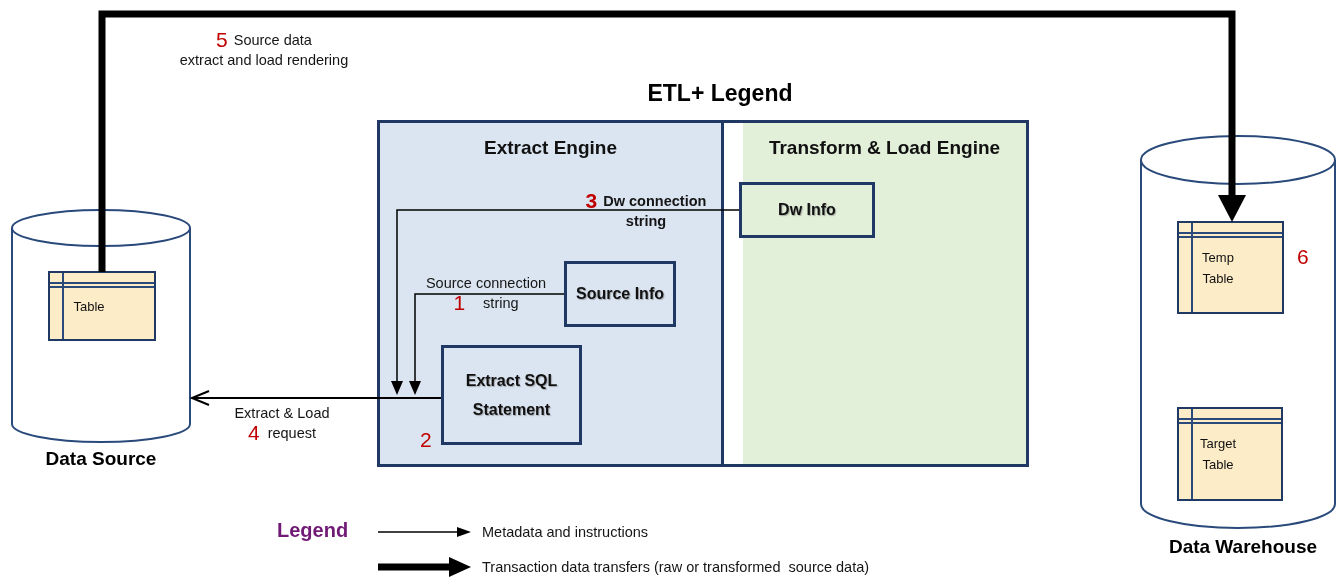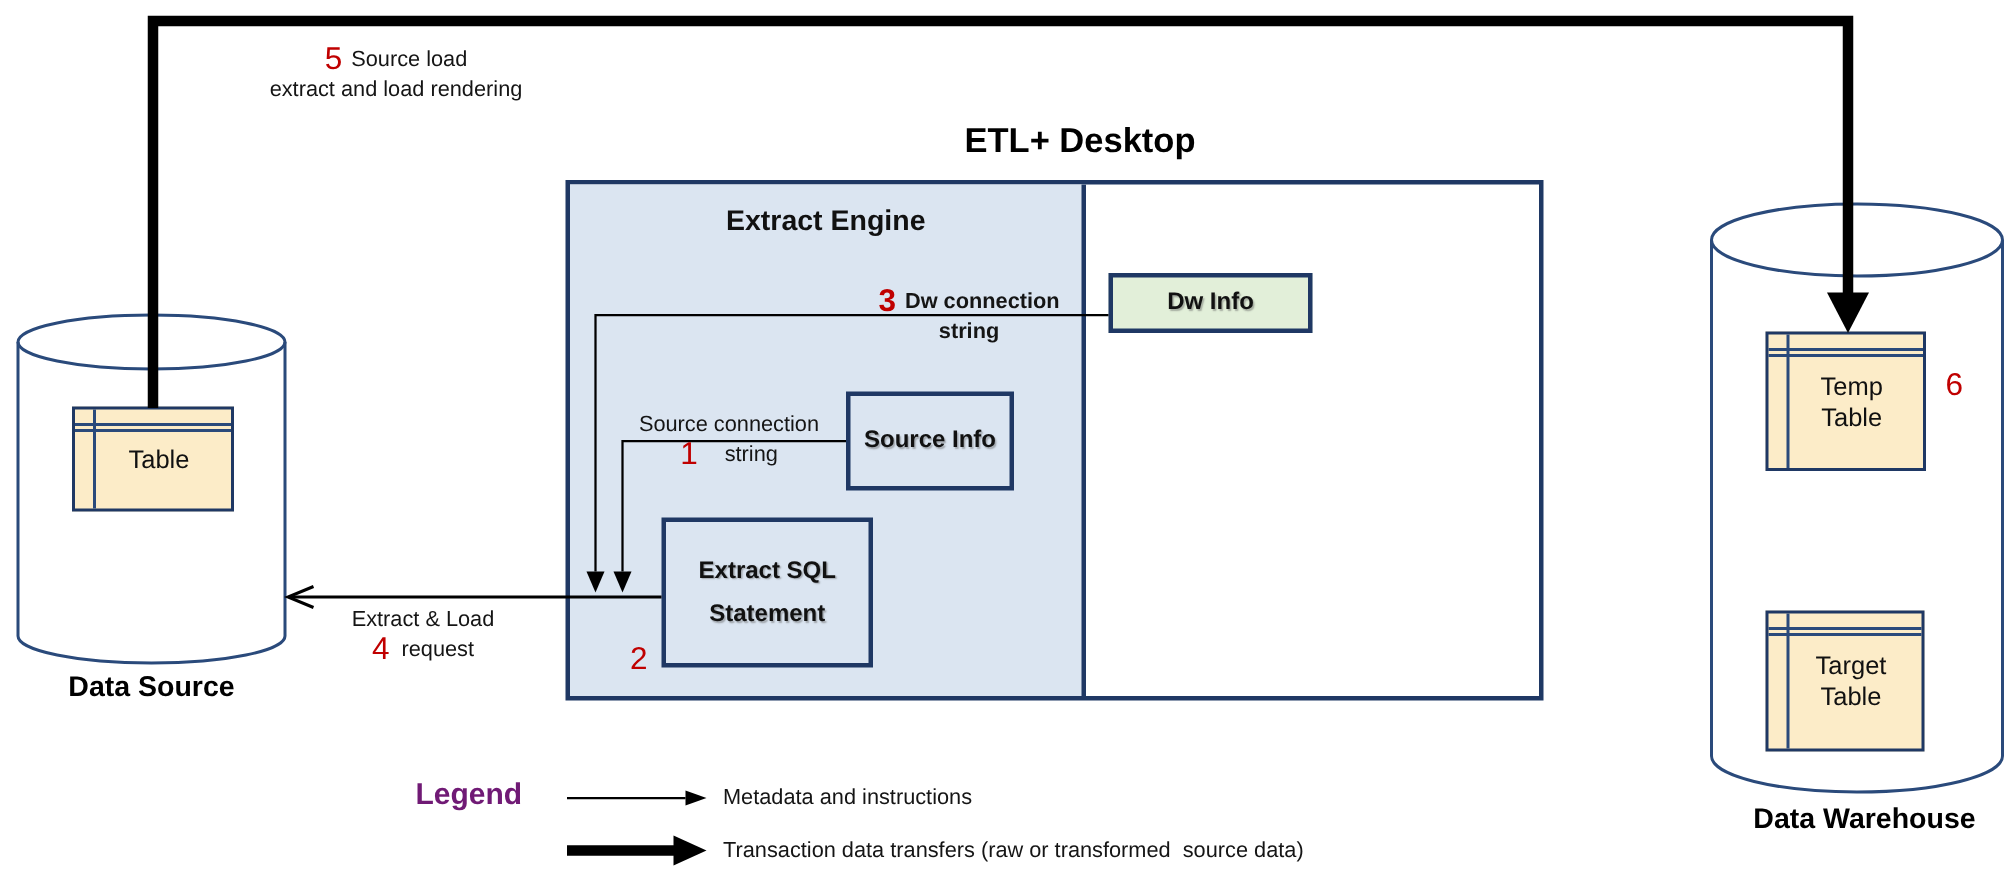--- a/index.html
+++ b/index.html
@@ -25,29 +25,29 @@
   .etl-panel{left:377px;top:120px;width:652px;height:347px;border:3px solid var(--panel-border);display:flex;z-index:1;gap:19px;}
   .extract-half{width:344px;height:100%;background:var(--extract-fill);border-right:3px solid var(--panel-border);}
   .transform-half{flex:1;height:100%;background:var(--transform-fill);}
   .engine-title{margin-top:14px;text-align:center;font-size:19px;font-weight:bold;color:#111;}
 
   .page-title{left:390px;top:80px;width:660px;text-align:center;font-size:23px;font-weight:bold;color:#000;z-index:2;}
 
   
   .node-box{border:3px solid var(--panel-border);display:flex;align-items:center;justify-content:center;
             font-weight:bold;font-size:16px;color:#111;text-shadow:1px 1px 1px rgba(90,90,90,.45);z-index:2;text-align:center;}
-  #dw-info{left:739px;top:182px;width:136px;height:40px;background:var(--transform-fill);}
+  #dw-info{left:739px;top:182px;width:136px;height:56px;background:var(--transform-fill);}
   #source-info{left:564px;top:261px;width:112px;height:66px;background:var(--extract-fill);}
   #extract-sql{left:441px;top:345px;width:141px;height:100px;background:var(--extract-fill);line-height:29px;}
   #extract-sql .wrapbox{width:112px;}
 
   
   .table-icon{background:var(--table-fill);border:2px solid var(--panel-border);z-index:2;
-              display:flex;align-items:center;justify-content:center;text-align:center;
-              font-size:17px;color:#111;line-height:21px;}
+              display:flex;align-items:center;justify-content:flex-start;text-align:center;
+              font-size:13px;color:#111;line-height:21px;}
   .table-icon .hlines{position:absolute;left:0;right:0;top:9px;height:6px;
               border-top:2px solid var(--cylinder-stroke);border-bottom:2px solid var(--cylinder-stroke);}
   .table-icon .vline{position:absolute;top:0;bottom:0;left:12px;width:0;border-left:2px solid var(--cylinder-stroke);}
   .table-icon .tlabel{position:relative;padding-left:8px;width:70px;}
   #ds-table{left:48px;top:271px;width:108px;height:70px;}
   #temp-table{left:1177px;top:221px;width:107px;height:93px;}
   #target-table{left:1177px;top:407px;width:106px;height:94px;}
 
   .cyl-caption{font-size:19px;font-weight:bold;color:#000;text-align:center;z-index:2;}
   #ds-caption{left:20px;top:448px;width:162px;}
@@ -73,23 +73,26 @@
 </style>
 </head>
 <body>
 
 <div id="stage">
 
   <div class="abs etl-panel">
     <div class="extract-half">
       <div class="engine-title">Extract Engine</div>
     </div>
+    <div class="transform-half">
+      <div class="engine-title">Transform &amp; Load Engine</div>
+    </div>
   </div>
 
-  <div class="abs page-title">ETL+ Desktop</div>
+  <div class="abs page-title">ETL+ Legend</div>
 
   <div class="abs node-box" id="dw-info">
     <span>Dw Info</span>
   </div>
   <div class="abs node-box" id="source-info">
     <span>Source Info</span>
   </div>
   <div class="abs node-box" id="extract-sql">
     <span class="wrapbox">Extract SQL Statement</span>
   </div>
@@ -107,21 +110,21 @@
   <div class="abs table-icon" id="target-table">
     <div class="hlines"></div>
     <div class="vline"></div>
     <div class="tlabel">Target Table</div>
   </div>
 
   <div class="abs cyl-caption" id="ds-caption">Data Source</div>
   <div class="abs cyl-caption" id="dw-caption">Data Warehouse</div>
 
   <div class="abs ann" id="ann5">
-    <div><span class="num gap-after">5</span><span>Source load</span></div>
+    <div><span class="num gap-after">5</span><span>Source data</span></div>
     <div>extract and load rendering</div>
   </div>
   <div class="abs ann" id="ann3">
     <div><span class="num gap-after">3</span><span>Dw connection</span></div>
     <div>string</div>
   </div>
   <div class="abs ann" id="ann1">
     <div>Source connection</div>
     <div><span class="num gap-lg">1</span><span>string</span></div>
   </div>

